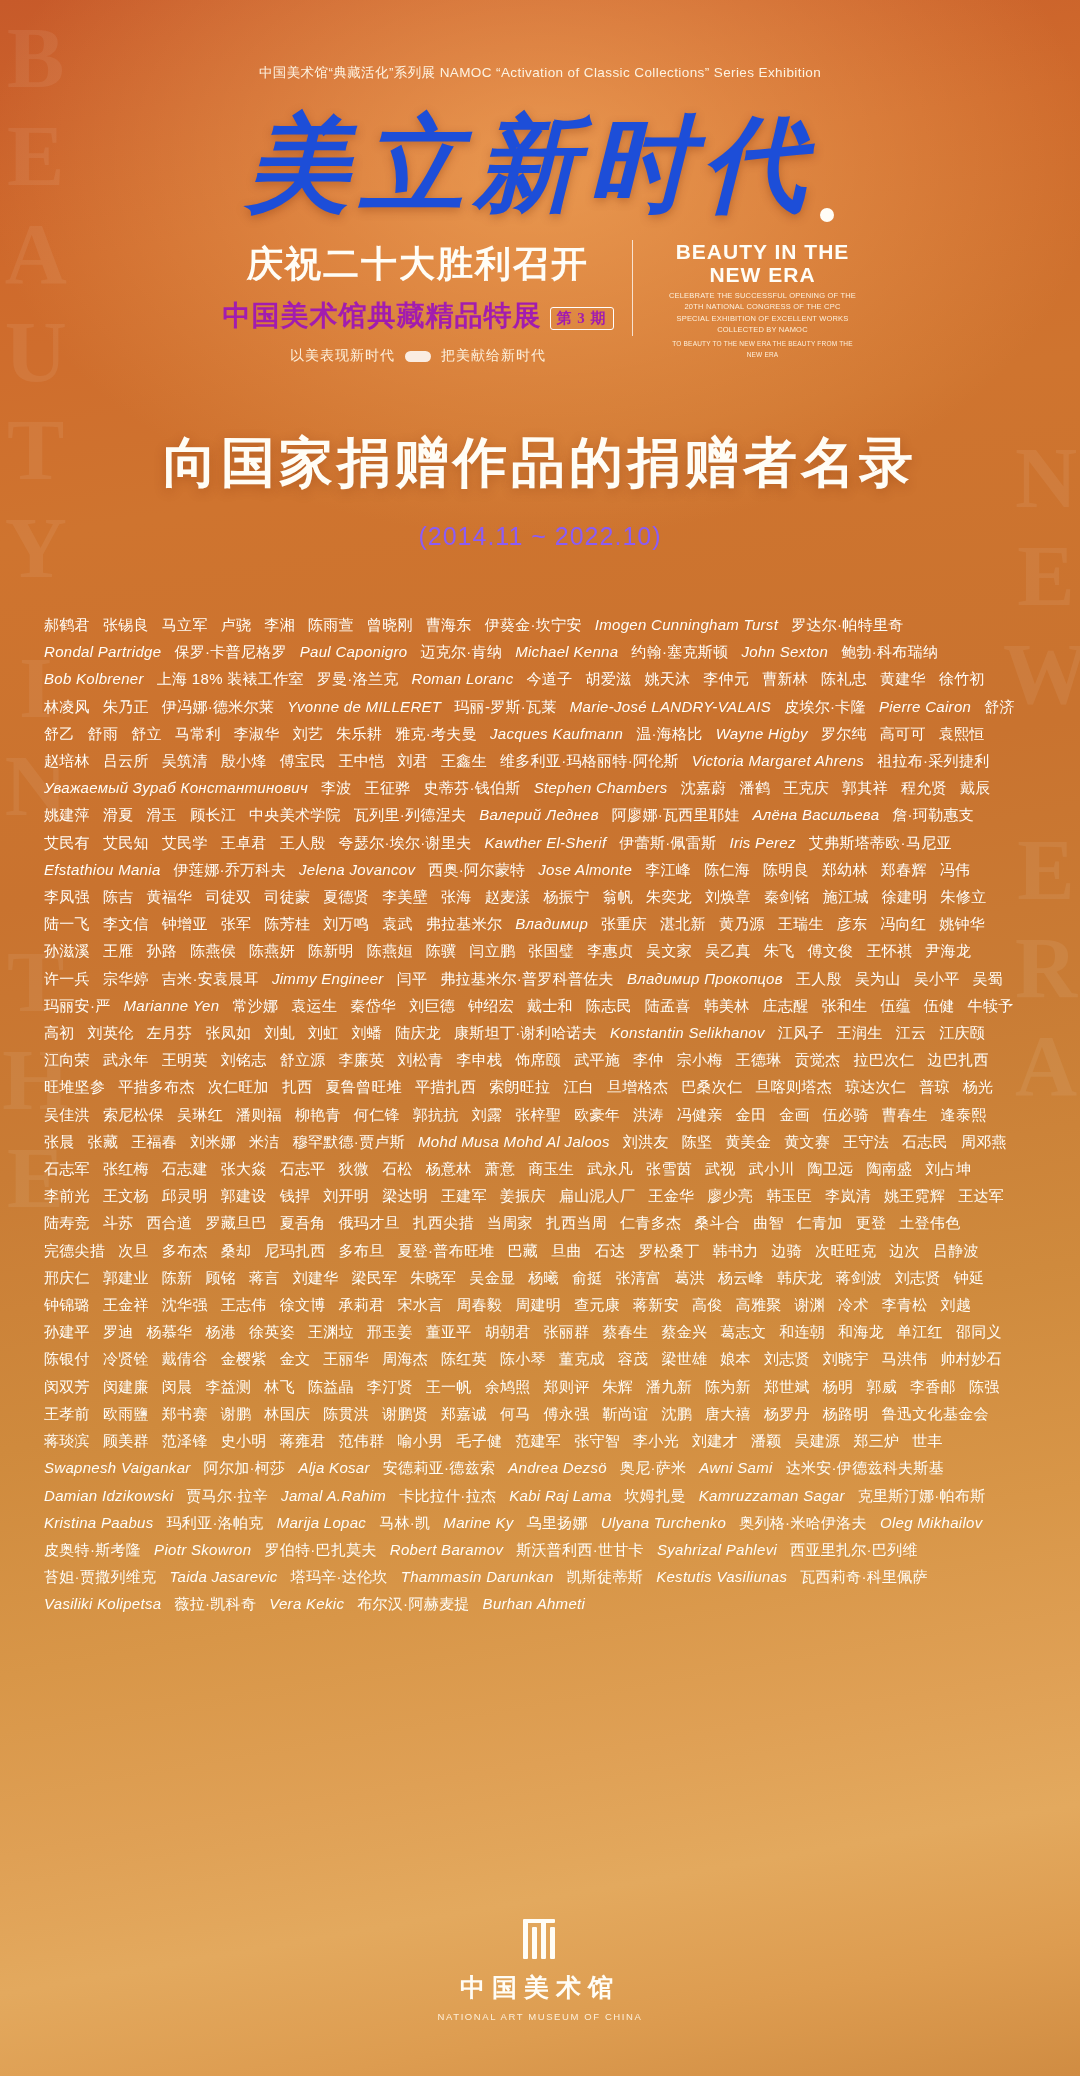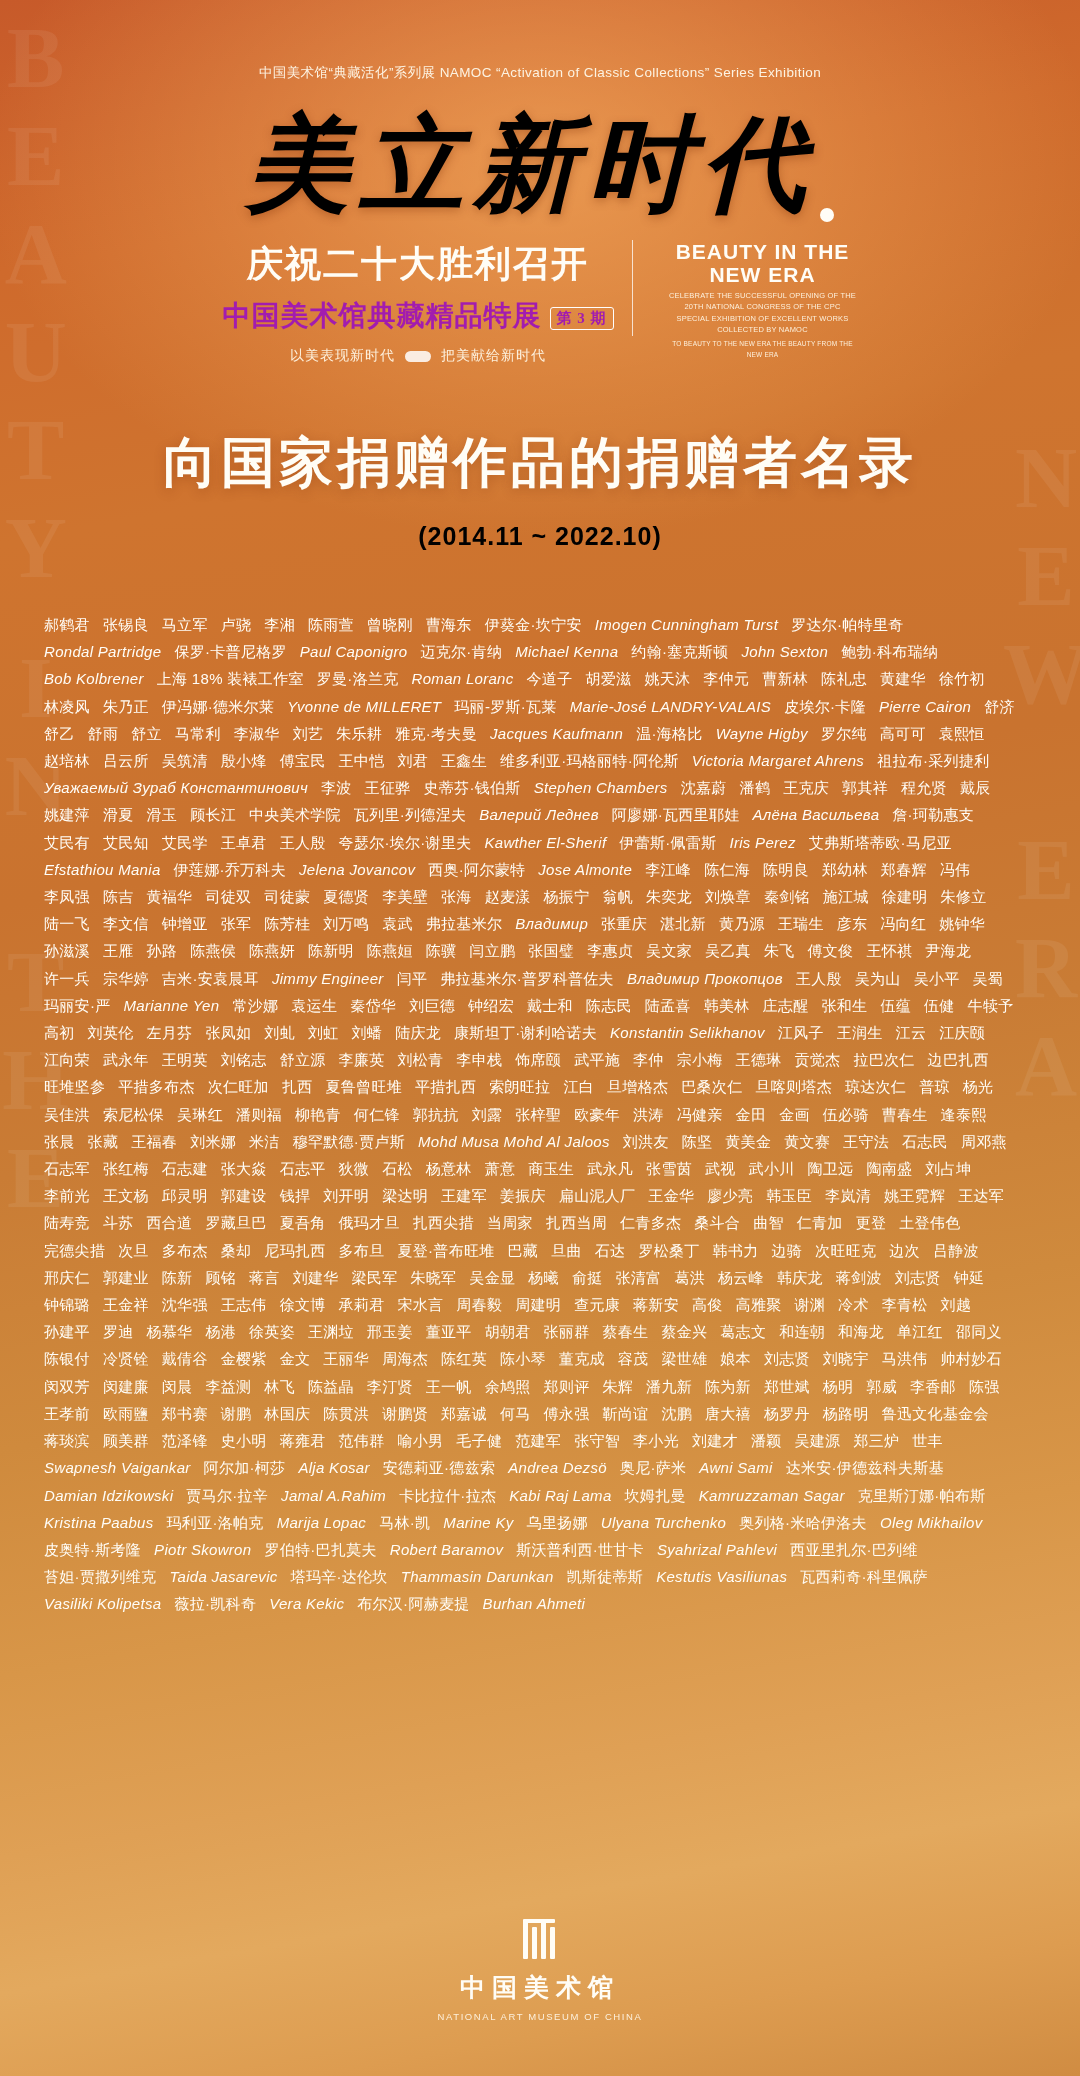--- a/index.html
+++ b/index.html
@@ -30,21 +30,21 @@
     text-align:center;font-size:13.5px;color:#fdf3e2;letter-spacing:0.4px;
     padding-top:64px;
   }
 
   .brush-title{
     text-align:center;margin-top:14px;height:118px;
     position:relative;
   }
   .brush-title .zh{
     font-family:"Liberation Serif","DejaVu Serif",serif;
-    font-size:104px;font-weight:bold;color:#000000;
+    font-size:104px;font-weight:bold;color:#1d4ed8;
     letter-spacing:10px;
     font-style:italic;
     text-shadow:0 3px 10px rgba(120,40,0,0.35);
   }
   .brush-title .dot{
     display:inline-block;width:14px;height:14px;border-radius:50%;
     background:#fffdf6;vertical-align:bottom;margin-left:4px;margin-bottom:14px;
   }
 
   .sub-block{
@@ -64,21 +64,21 @@
   .sub-right .tiny{font-size:7.5px;letter-spacing:.2px;line-height:1.5;display:block;}
   .sub-right .tiny2{font-size:6.5px;letter-spacing:.2px;line-height:1.6;display:block;margin-top:4px;}
 
   .main-title{
     text-align:center;margin-top:62px;
     font-family:"Liberation Serif","DejaVu Serif",serif;
     font-size:54px;font-weight:bold;letter-spacing:4px;color:#fffdf6;
     text-shadow:0 3px 12px rgba(120,40,0,0.3);
   }
   .date-range{
-    text-align:center;margin-top:22px;font-size:25px;font-weight:bold;color:#000000;letter-spacing:1px;
+    text-align:center;margin-top:22px;font-size:25px;font-weight:normal;color:#8b5cf6;letter-spacing:1px;
   }
 
   .names{
     margin:60px 44px 0;
     text-align:justify;
     font-size:15px;
     line-height:27.2px;
     color:#fffdf7;
     letter-spacing:0.3px;
   }

